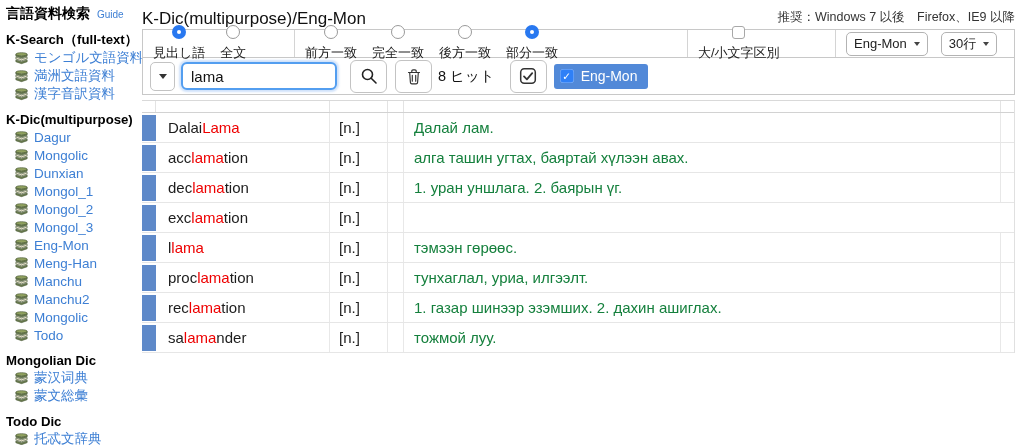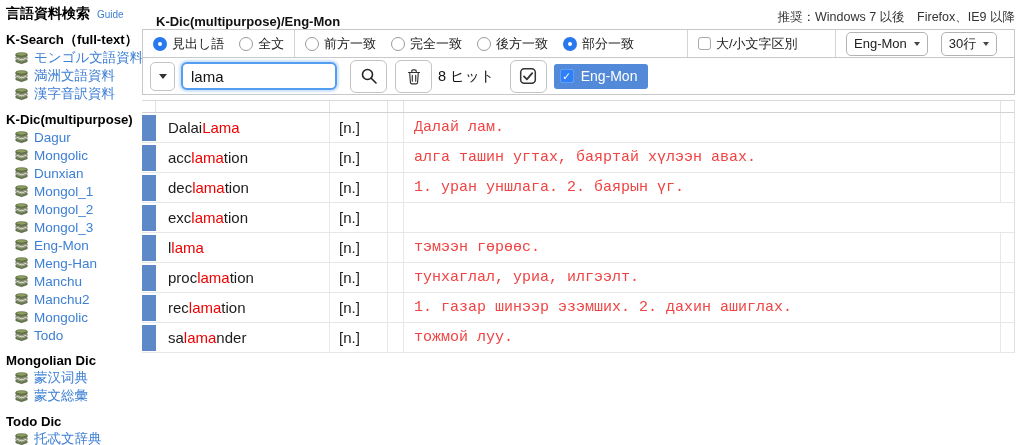--- a/index.html
+++ b/index.html
@@ -22,30 +22,30 @@
   .sb-title-row{display:flex;align-items:baseline;gap:7px;height:19px;}
   .sb-title{font-weight:bold;font-size:14px;color:#000;}
   .sb-guide{color:var(--link);cursor:pointer;text-decoration:none;font-size:10px;}
   .sb-heading{font-weight:bold;color:#000;margin-top:7px;height:18px;display:flex;align-items:center;font-size:13.2px;white-space:nowrap;}
   .sb-item{height:18px;display:flex;align-items:center;gap:5px;padding-left:8px;cursor:pointer;white-space:nowrap;}
   .sb-link{color:var(--link);}
   .book-icon{width:15px;height:14px;flex:none;display:inline-flex;}
   
   .main{position:absolute;left:142px;top:0;width:873px;}
   .title-row{display:flex;justify-content:space-between;align-items:flex-end;height:27px;margin-top:2px;}
-  .page-title{font-size:13px;font-weight:bold;color:#101010;margin-left:14px;}
+  .page-title{font-size:17px;font-weight:normal;color:#101010;}
   .note{font-size:12.5px;color:#333;padding-bottom:3px;}
   
   .option-bar{height:27px;border:1px solid var(--border);display:flex;align-items:stretch;font-size:13px;color:#222;box-sizing:content-box;}
   .opt-sec{display:flex;align-items:center;gap:15px;padding:0 10px;border-right:1px solid #d4d4d4;box-sizing:border-box;}
   .opt-sec.s1{width:152px;}
   .opt-sec.s2{width:393px;}
   .opt-sec.s3{width:148px;}
   .opt-sec.s4{flex:1;border-right:none;gap:13px;}
-  .opt{display:inline-flex;align-items:center;gap:5px;cursor:pointer;white-space:nowrap;}
+  .opt{display:inline-flex;align-items:center;gap:5px;cursor:pointer;white-space:nowrap;flex-direction:column;}
   .radio{width:14px;height:14px;border-radius:50%;border:1px solid #9a9a9a;background:#fff;box-sizing:border-box;position:relative;flex:none;}
   .radio.on{border:none;background:var(--accent);}
   .radio.on::after{content:"";position:absolute;left:5px;top:5px;width:4px;height:4px;border-radius:50%;background:#fff;}
   .checkbox{width:13px;height:13px;border:1px solid #a8a8a8;border-radius:3px;background:#fff;box-sizing:border-box;flex:none;}
   .select{height:22px;border:1px solid #b3b3b3;border-radius:5px;background:#fff;display:inline-flex;align-items:center;gap:7px;padding:0 7px;font-size:13px;cursor:pointer;white-space:nowrap;}
   .sel-caret{width:0;height:0;border-left:3.5px solid transparent;border-right:3.5px solid transparent;border-top:4.5px solid #444;}
   
   .search-bar{height:36px;border:1px solid var(--border);border-top:none;display:flex;align-items:center;padding-left:7px;}
   .btn{height:33px;min-width:37px;border:1px solid #c3c3c3;border-radius:6px;background:#fff;display:inline-flex;align-items:center;justify-content:center;cursor:pointer;padding:0;}
   .caret-btn{height:29px;min-width:25px;border-radius:5px;margin-right:6px;}
@@ -58,21 +58,21 @@
   
   .results{margin-top:5px;border-top:1px solid #d9d9d9;border-right:1px solid #e0e0e0;font-size:15px;}
   .trow{display:grid;grid-template-columns:14px 174px 58px 16px 1fr 13px;height:29px;border-bottom:1px solid #e6e6e6;}
   .header-row{height:11px;border-bottom:1px solid #d2d2d2;}
   .c{height:100%;display:flex;align-items:center;box-sizing:border-box;overflow:hidden;white-space:nowrap;}
   .c.mk{}
   .marker{background:var(--marker);width:14px;height:26px;margin:auto 0;cursor:pointer;}
   .c.hw{padding-left:12px;border-right:1px solid var(--cellline);color:#1c1c1c;}
   .c.pos{padding-left:9px;border-right:1px solid var(--cellline);color:#222;}
   .c.sp{border-right:1px solid var(--cellline);}
-  .c.def{padding-left:10px;border-right:1px solid var(--cellline);color:#ef4444;font-family:Liberation Mono, monospace;}
+  .c.def{padding-left:10px;border-right:1px solid var(--cellline);color:#15803d;}
   .hdr .c{border-right-color:#e3e3e3;}
   .hl{color:var(--red);}
   svg{display:block;}
 </style>
 </head>
 <body>
 
 <div class="sidebar">
   <div class="sb-title-row">
     <span class="sb-title">言語資料検索</span>

